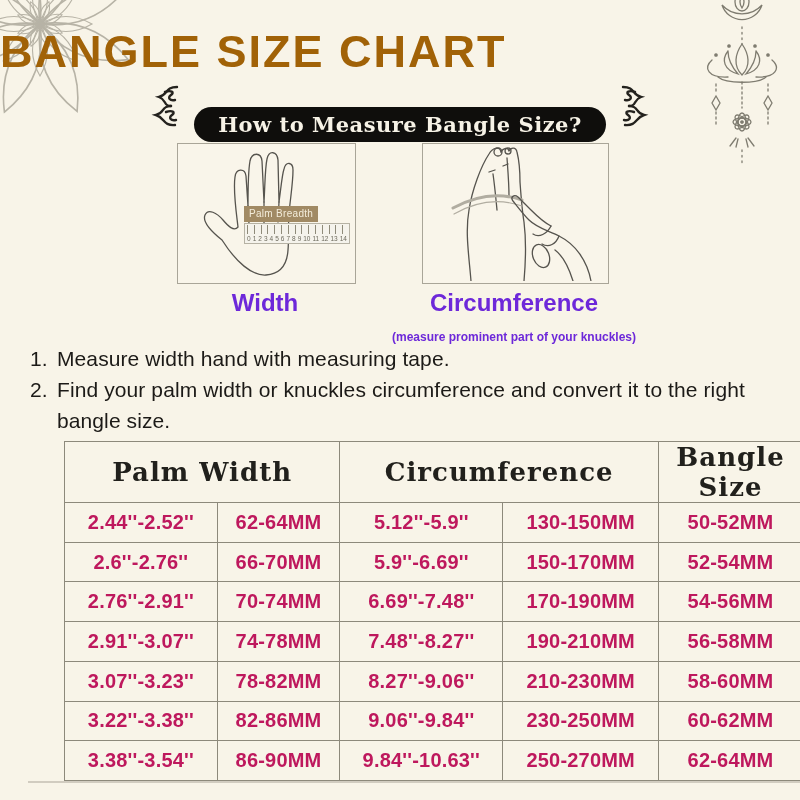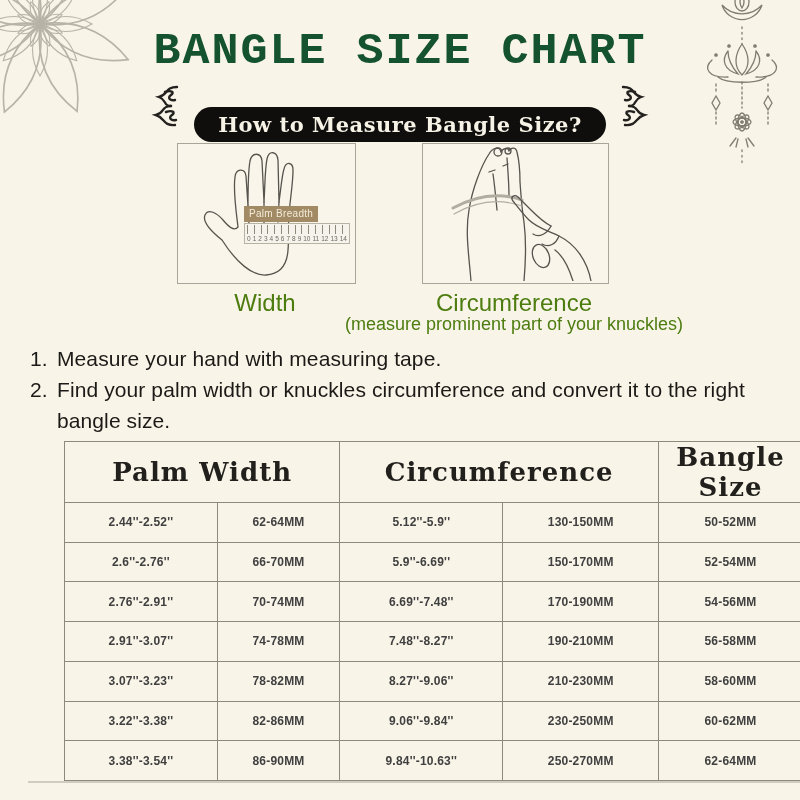--- a/index.html
+++ b/index.html
@@ -8,23 +8,23 @@
     background:#f8f4e8;
     font-family:"Liberation Sans", sans-serif;
     color:#1d1b18;
   }
   
   .corner-mandala{position:absolute;left:-80px;top:-96px;pointer-events:none;}
   .corner-lotus{position:absolute;left:686px;top:0;pointer-events:none;}
   
   .title{
     position:absolute;top:26px;left:0;width:100%;
-    text-align:center;
-    font-family:Liberation Mono, monospace;
-    font-weight:bold;font-size:45px;letter-spacing:2px;color:#14532d;
+    text-align:left;
+    font-family:Liberation Sans, sans-serif;
+    font-weight:bold;font-size:45px;letter-spacing:2px;color:#a16207;
   }
   
   .badge-row{
     position:absolute;top:86px;left:0;width:100%;height:40px;
     display:flex;align-items:center;justify-content:center;gap:10px;
   }
   .pill{
     background:#0f0e0c;color:#f6f2e6;
     border-radius:19px;height:35px;line-height:35px;
     padding:0 24px;
@@ -52,24 +52,24 @@
     height:9px;margin:1px 2px 0 2px;
     background:repeating-linear-gradient(90deg,#8f8b7a 0,#8f8b7a 1px,transparent 1px,transparent 6.8px);
   }
   .ruler .nums{
     display:flex;justify-content:space-between;
     padding:0 2px;font-size:6.5px;color:#6d6a5d;line-height:9px;
   }
   
   .caption{
     position:absolute;transform:translateX(-50%);
-    font-weight:normal;color:#4d7c0f;white-space:nowrap;
+    font-weight:bold;color:#6d28d9;white-space:nowrap;
   }
   .caption.main{top:289px;font-size:24px;}
-  .caption.sub{top:314px;font-size:18px;}
+  .caption.sub{top:330px;font-size:12px;}
   
   .instructions{position:absolute;left:30px;top:343px;width:745px;}
   .instr-item{
     display:flex;font-size:21px;line-height:31px;color:#1c1a17;
     letter-spacing:0.1px;
   }
   .instr-item .num{flex:0 0 27px;}
   .instr-item .txt{flex:1;}
   
   .table-wrap{
@@ -83,21 +83,21 @@
   th,td{
     border:1px solid #8d897b;text-align:center;vertical-align:middle;
     padding:0;
   }
   thead tr{height:42px;}
   th{
     font-family:"DejaVu Serif","Liberation Serif",serif;
     font-weight:600;font-size:26px;letter-spacing:1px;color:#21201c;
   }
   td{
-    font-size:12px;font-weight:bold;color:#404040;letter-spacing:0.2px;
+    font-size:20px;font-weight:bold;color:#be185d;letter-spacing:0.2px;
   }
 </style>
 </head>
 <body>
 
 <svg class="corner-mandala" width="240" height="240" viewBox="-120 -120 240 240">
   <g fill="none" stroke="#b7b3a6" stroke-width="1.6">
     <g id="bigpetals">
       <g>
         <path d="M0 0 Q47 -27 95 0 Q47 27 0 0" transform="rotate(22)"></path>
@@ -259,21 +259,21 @@
   </svg>
 </div>
 
 <div class="caption main" style="left:265px;">Width</div>
 <div class="caption main" style="left:514px;">Circumference</div>
 <div class="caption sub" style="left:514px;">(measure prominent part of your knuckles)</div>
 
 <div class="instructions">
     <div class="instr-item">
       <span class="num">1.</span>
-      <span class="txt">Measure your hand with measuring tape.</span>
+      <span class="txt">Measure width hand with measuring tape.</span>
     </div>
     <div class="instr-item">
       <span class="num">2.</span>
       <span class="txt">Find your palm width or knuckles circumference and convert it to the right bangle size.</span>
     </div>
   </div>
 
 <div class="table-wrap">
   <table>
     <colgroup>

